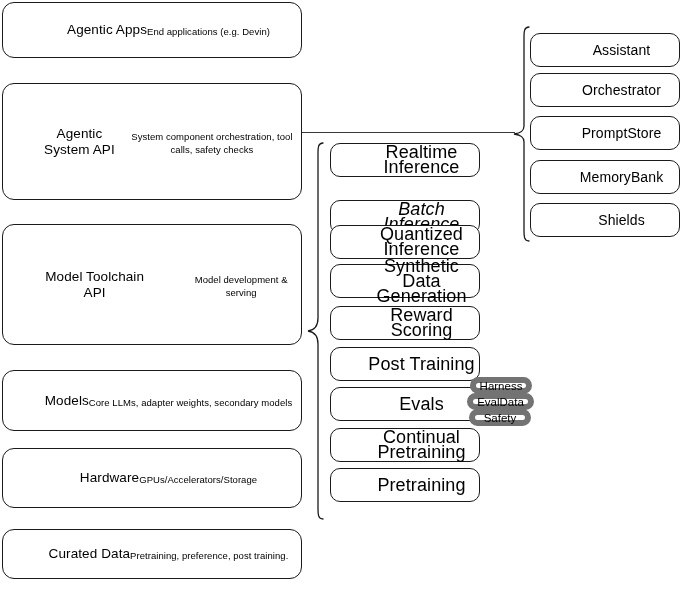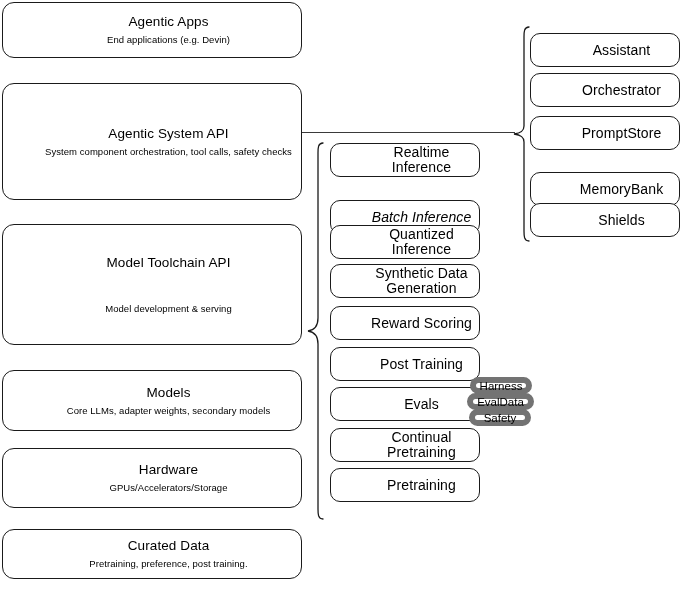--- a/index.html
+++ b/index.html
@@ -20,21 +20,21 @@
   }
 
   
   .node {
     position: absolute;
     box-sizing: border-box;
     border: 1px solid #1a1a1a;
     border-radius: 12px;
     background: #ffffff;
     display: flex;
-    flex-direction: column;
+    flex-direction: row;
     align-items: center;
     justify-content: center;
     text-align: center;
     color: #000000;
     padding-left: 33px;
   }
   .node .title {
     font-size: 13px;
     line-height: 16px;
     letter-spacing: 0.1px;
@@ -50,21 +50,21 @@
   .stack-node { left: 2px; width: 300px; }
   .stack-node .title { font-size: 13.5px; }
 
   
   .mid-node {
     left: 330px;
     width: 150px;
     height: 34px;
     border-radius: 10px;
   }
-  .mid-node .title { font-size: 14px; line-height: 15px; }
+  .mid-node .title { font-size: 18px; line-height: 15px; }
 
   
   .right-node {
     left: 530px;
     width: 150px;
     height: 34px;
     border-radius: 10px;
   }
   .right-node .title { font-size: 14px; line-height: 15px; }
 
@@ -189,20 +189,20 @@
 
   <div class="node right-node" style="top:33px;">
     <div class="title">Assistant</div>
   </div>
   <div class="node right-node" style="top:73px;">
     <div class="title">Orchestrator</div>
   </div>
   <div class="node right-node" style="top:116px;">
     <div class="title">PromptStore</div>
   </div>
-  <div class="node right-node" style="top:172px;">
+  <div class="node right-node" style="top:160px;">
     <div class="title">MemoryBank</div>
   </div>
   <div class="node right-node" style="top:203px;">
     <div class="title">Shields</div>
   </div>
 
 </div>
 
 </body></html>

